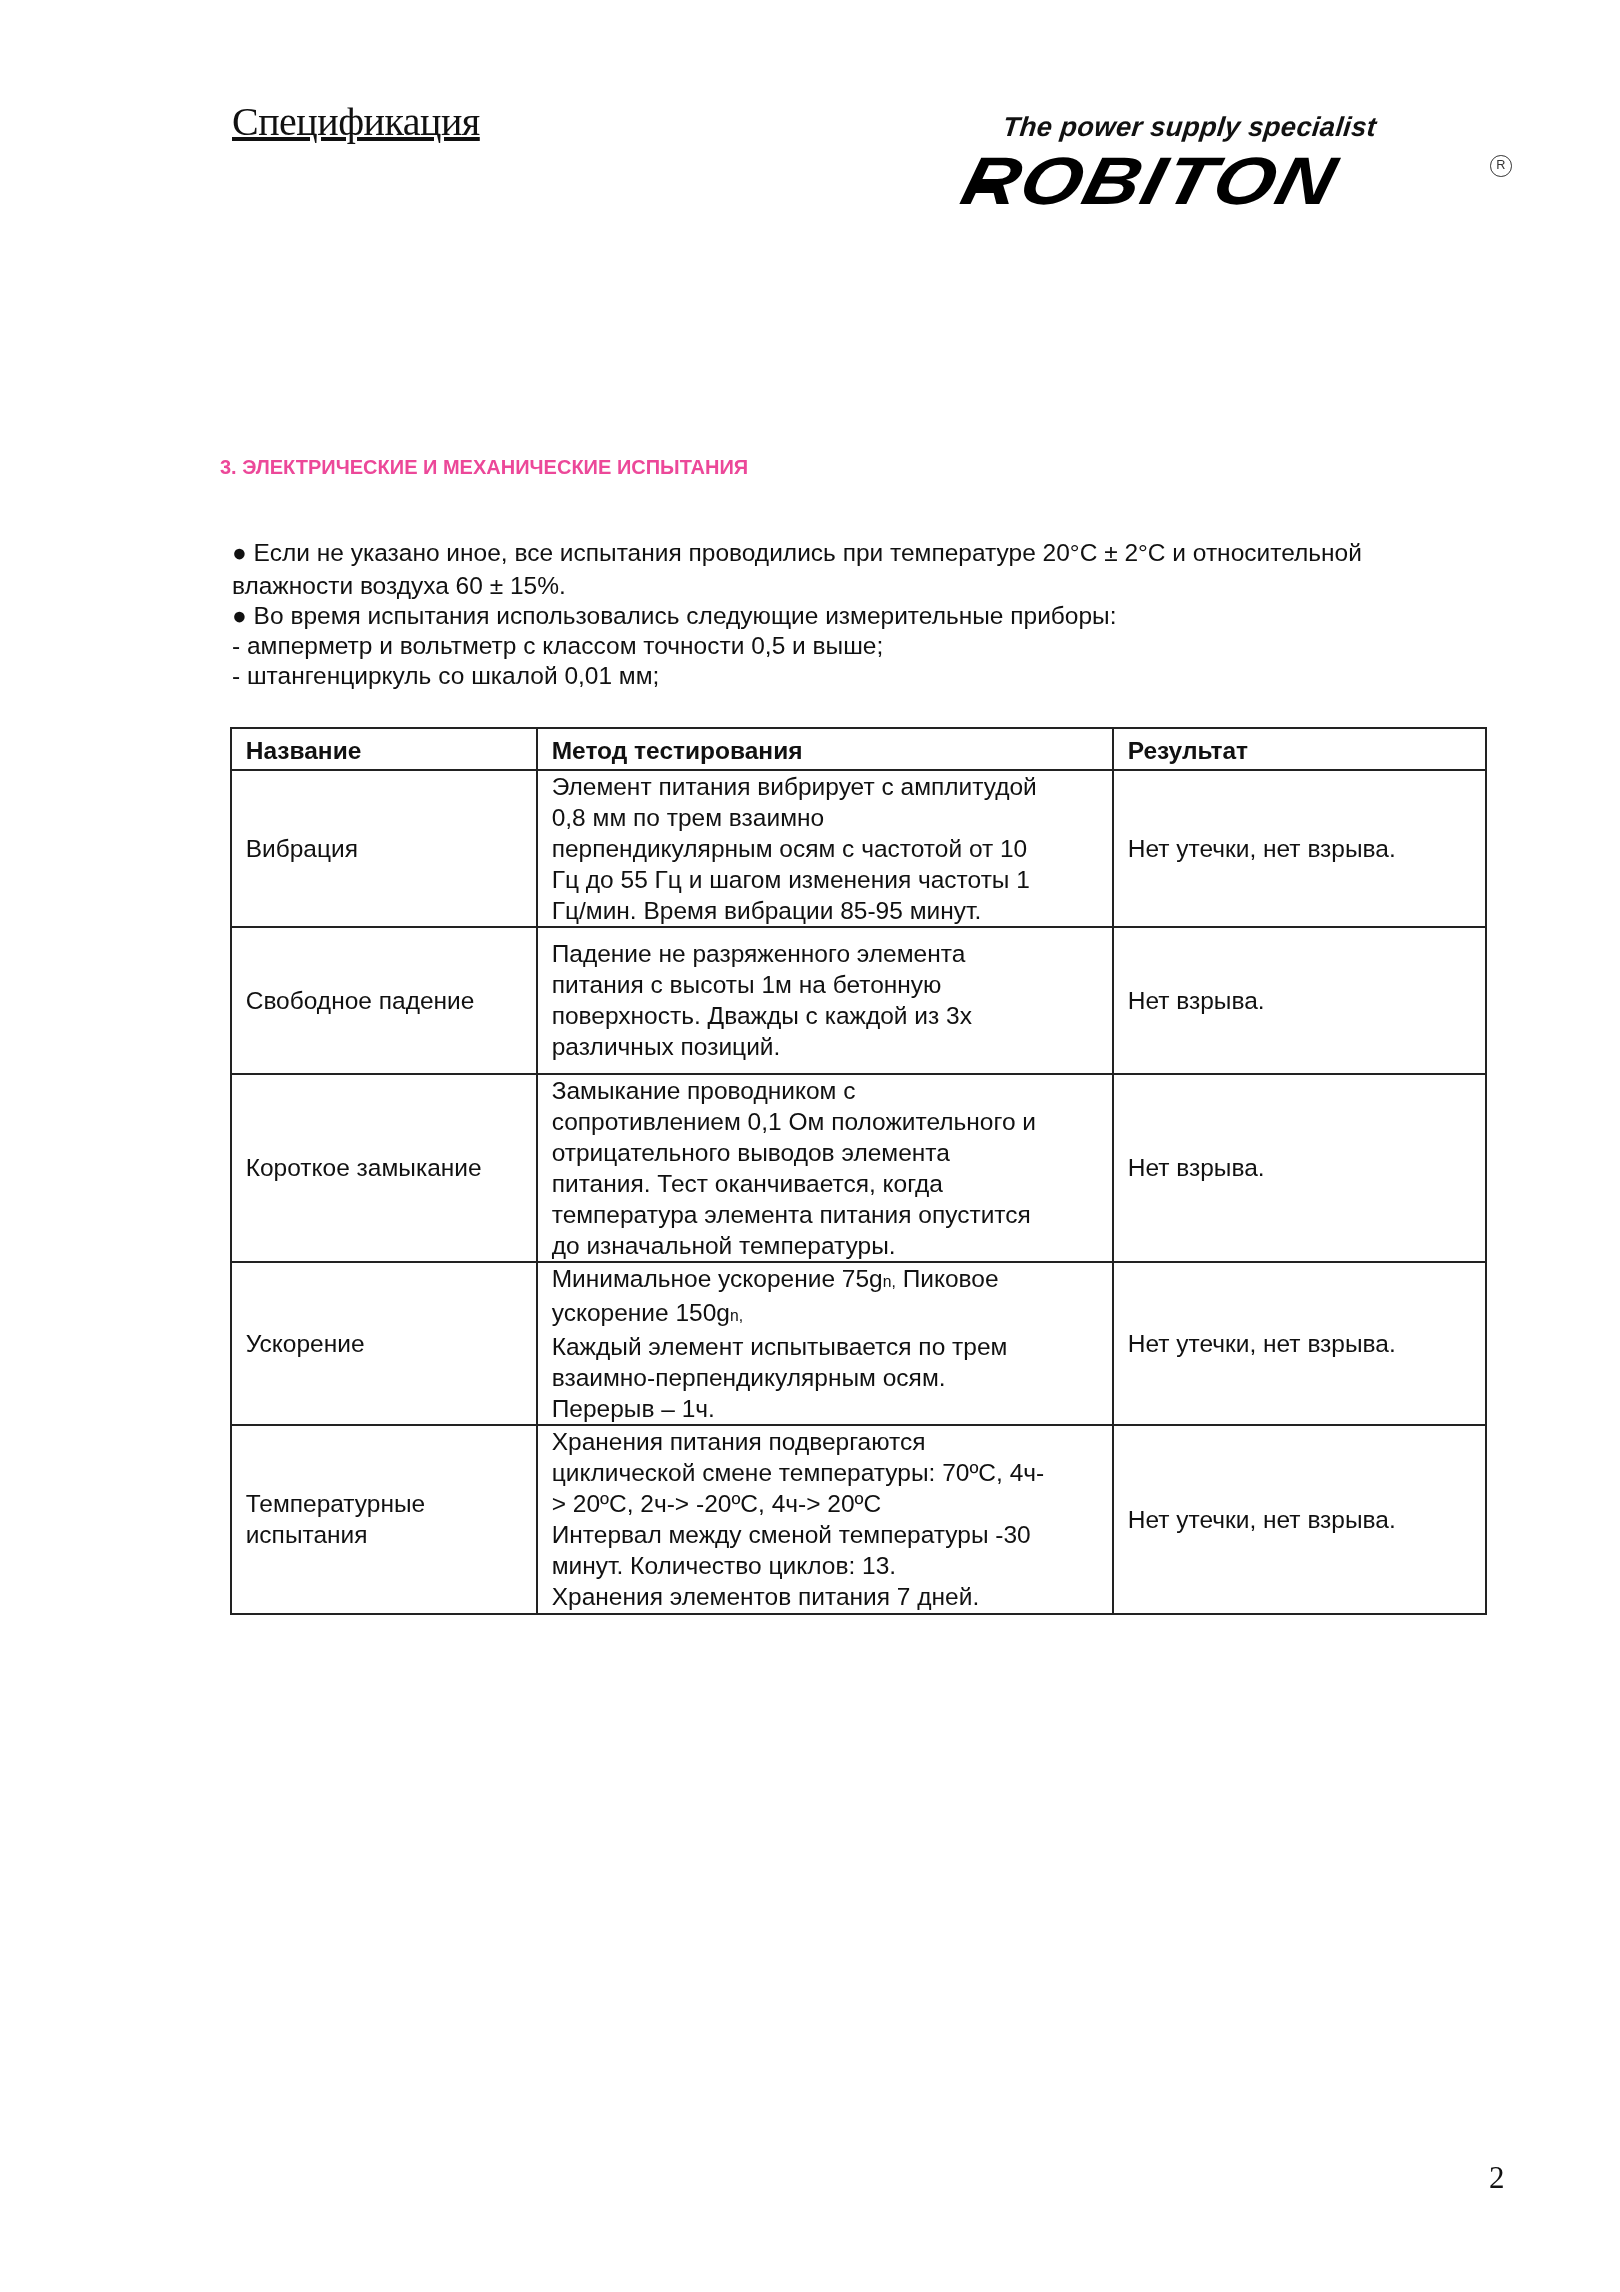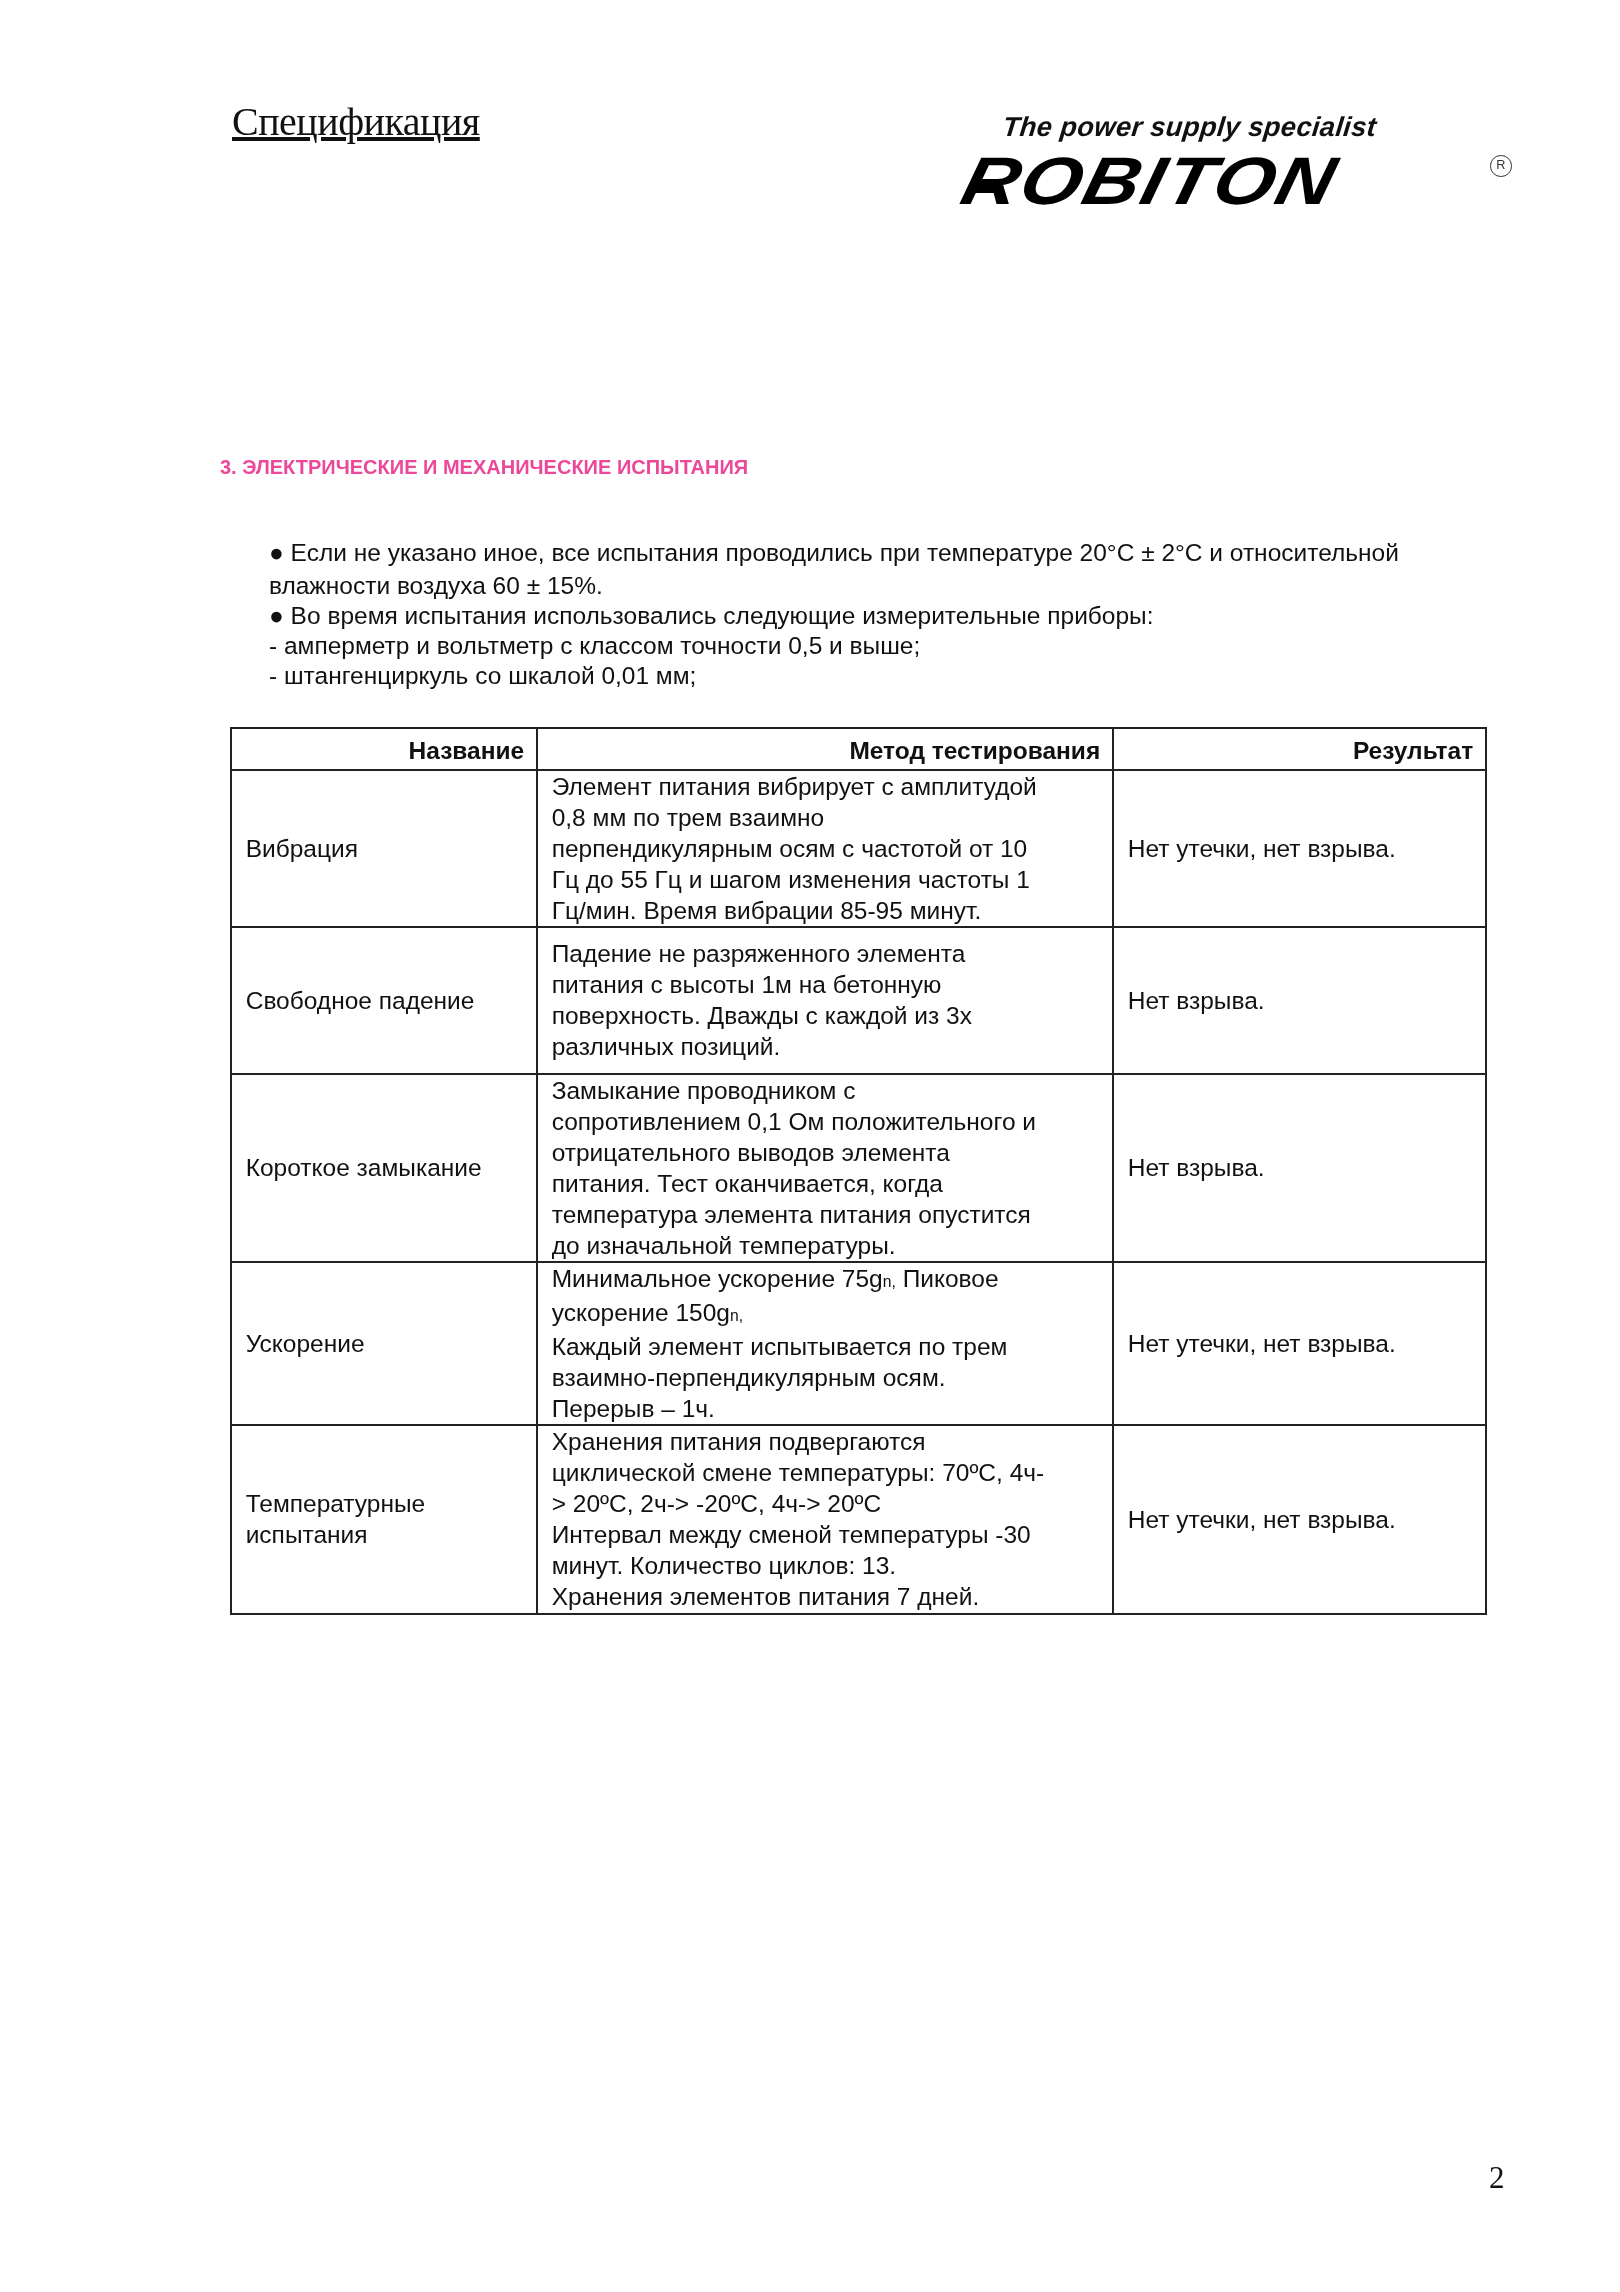--- a/index.html
+++ b/index.html
@@ -36,40 +36,40 @@
       font-size: 12.7px; line-height: 19.6px; text-align: center; color: #333;
     }
     .section-heading {
       position: absolute; left: 220px; top: 451px;
       font-weight: bold; font-size: 20px; line-height: 33px; color: #ec4899;
     }
     .intro {
       position: absolute; left: 232px; top: 535px; width: 1274px;
       font-size: 24.5px; color: #111;
     }
-    .intro .line { display: block; white-space: nowrap; margin-left: 37px; }
+    .intro .line { display: block; white-space: nowrap; }
     .intro .l1 { height: 35px; line-height: 35px; }
     .intro .l2 { height: 31px; line-height: 31px; }
     .intro .l3, .intro .l4, .intro .l5 { height: 30px; line-height: 30px; }
 
     table.tests {
       position: absolute; left: 230px; top: 727px;
       width: 1256px; border-collapse: collapse; table-layout: fixed;
       font-size: 24.5px; color: #111;
     }
     table.tests col.c1 { width: 306px; }
     table.tests col.c2 { width: 576px; }
     table.tests col.c3 { width: 373px; }
     table.tests th, table.tests td {
       border: 2.5px solid #222; vertical-align: middle;
       padding: 0 11.8px 0 13.7px; line-height: 31px; text-align: left;
       font-weight: normal;
     }
     table.tests th {
-      font-weight: bold; text-align: right; height: 37px; line-height: 33px; padding-top: 2.9px;
+      font-weight: bold; text-align: left; height: 37px; line-height: 33px; padding-top: 2.9px;
     }
     .method-line { display: block; }
     .sub { font-size: 15.7px; }
     .page-number {
       position: absolute; left: 1489px; top: 2160px;
       font-family: "Liberation Serif", serif; font-size: 31px; line-height: 35px; color: #111;
     }
   </style>
 </head>
 <body>

